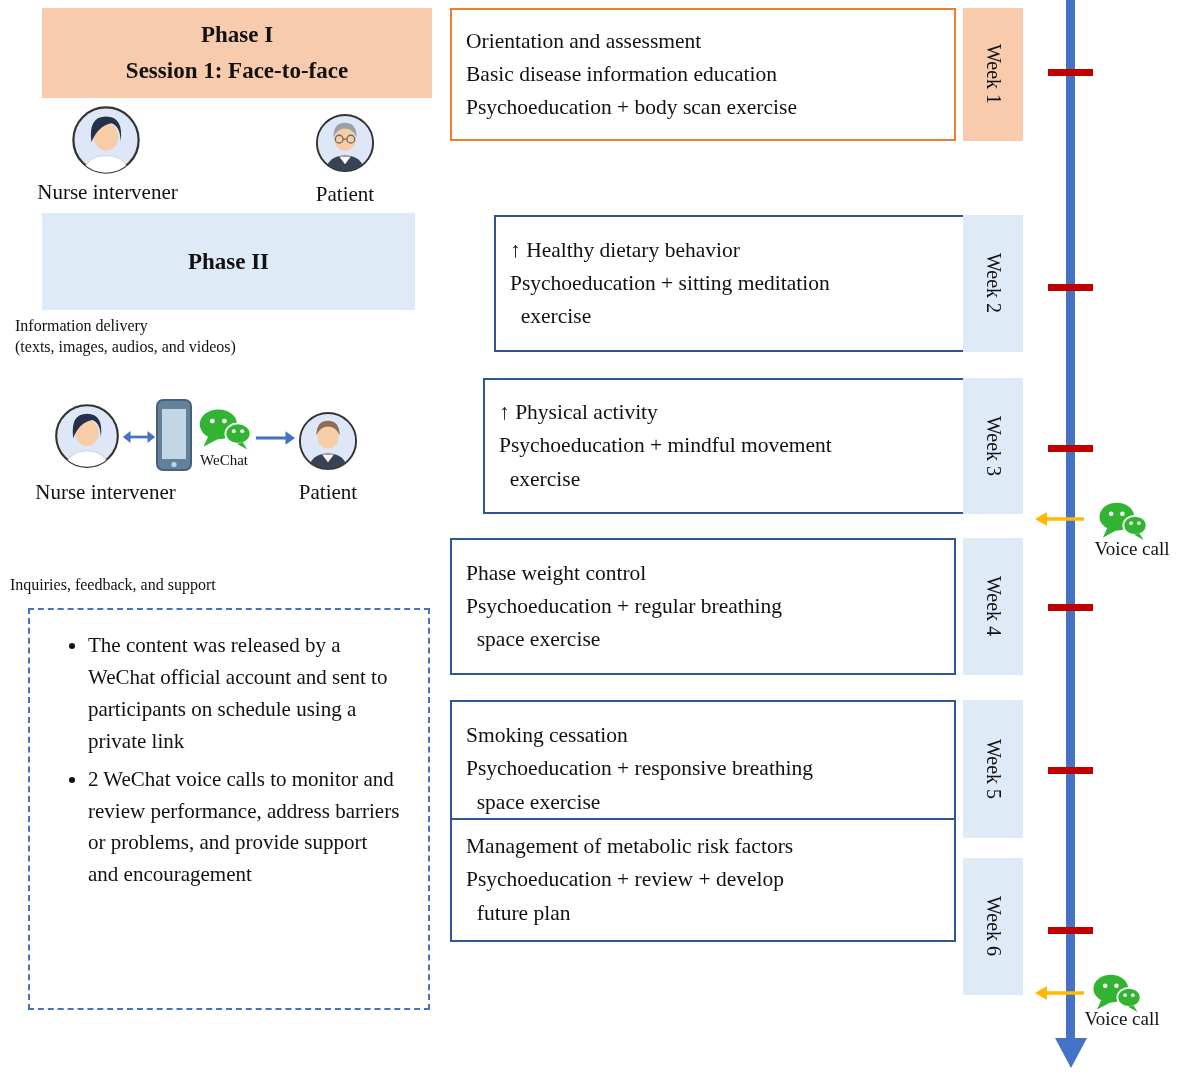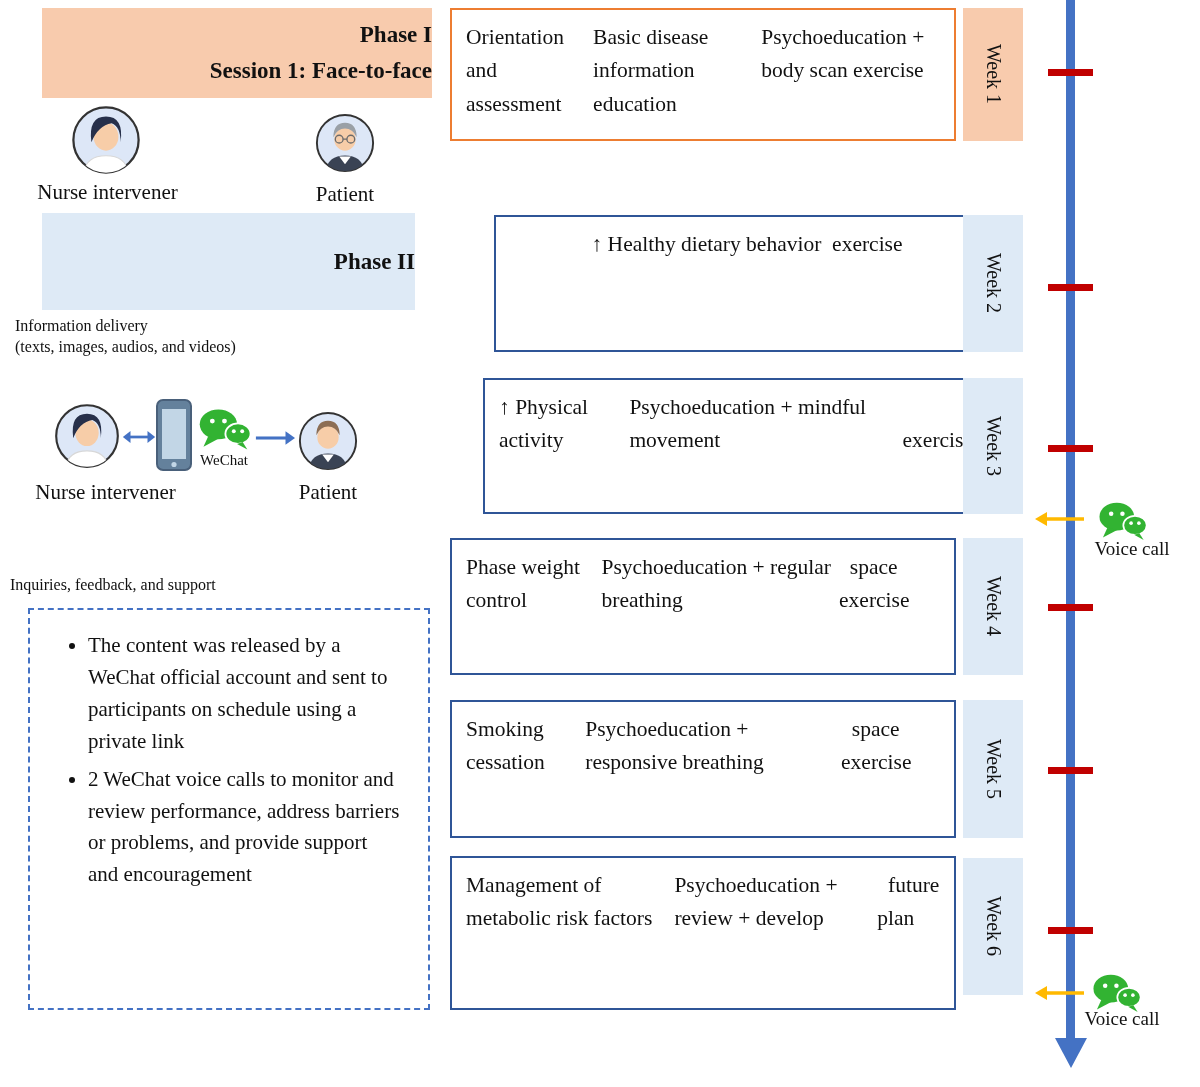--- a/index.html
+++ b/index.html
@@ -4,39 +4,39 @@
 <style>
   html,body{margin:0;padding:0;background:#fff;}
   #canvas{
     position:relative;width:1200px;height:1087px;background:#fff;overflow:hidden;
     font-family:"Liberation Serif","DejaVu Serif",serif;color:#111;
   }
   .abs{position:absolute;}
   
   .phase-header{
     text-align:center;font-weight:bold;font-size:23px;line-height:1.55;
-    display:flex;flex-direction:column;justify-content:center;align-items:flex-end;
+    display:flex;flex-direction:column;justify-content:center;
   }
   .phase1{background:#F8CBAD;}
   .phase2{background:#DEEAF6;}
   .avatar-label{font-size:21px;text-align:center;}
   .center-text{text-align:left;font-size:16px;line-height:1.3;}
   .small-label{font-size:15px;text-align:center;}
   .dashed-box{
     border:2px dashed #4472C4;box-sizing:border-box;
   }
   .dashed-box ul{margin:20px 0 0 0;padding:0 26px 0 58px;}
   .dashed-box li{
     font-size:21px;line-height:1.52;margin-bottom:6px;
     list-style-type:disc;
   }
   
   .session-box{
     left:450px;width:506px;background:#fff;box-sizing:border-box;
-    border:2px solid #2F5597;padding:11px 14px;display:flex;flex-direction:row;justify-content:center;
+    border:2px solid #2F5597;padding:11px 14px;display:flex;flex-direction:column;justify-content:center;
   }
   .session-box.orange{border-color:#ED7D31;}
   .session-line{font-size:21.5px;line-height:1.55;white-space:pre-wrap;}
   
   .week-label{
     left:963px;width:60px;background:#DEEAF6;display:flex;align-items:center;justify-content:center;
     writing-mode:vertical-rl;text-orientation:mixed;font-size:20px;
   }
   .week-label.orange{background:#F8CBAD;}
   
@@ -171,38 +171,39 @@
     </ul>
   </div>
 
   <div class="abs session-box orange" style="top:8px;height:133px;">
     <div class="session-line">Orientation and assessment</div>
     <div class="session-line">Basic disease information education</div>
     <div class="session-line">Psychoeducation + body scan exercise</div>
   </div>
   <div class="abs session-box" style="top:215px;height:137px;margin-left:44px;">
     <div class="session-line">↑ Healthy dietary behavior</div>
+    <div class="session-line">Psychoeducation + sitting meditation</div>
     <div class="session-line">  exercise</div>
   </div>
   <div class="abs session-box" style="top:378px;height:136px;margin-left:33px;">
     <div class="session-line">↑ Physical activity</div>
     <div class="session-line">Psychoeducation + mindful movement</div>
     <div class="session-line">  exercise</div>
   </div>
   <div class="abs session-box" style="top:538px;height:137px;">
     <div class="session-line">Phase weight control</div>
     <div class="session-line">Psychoeducation + regular breathing</div>
     <div class="session-line">  space exercise</div>
   </div>
   <div class="abs session-box" style="top:700px;height:138px;">
     <div class="session-line">Smoking cessation</div>
     <div class="session-line">Psychoeducation + responsive breathing</div>
     <div class="session-line">  space exercise</div>
   </div>
-  <div class="abs session-box" style="top:856px;height:154px;gap:12px;">
+  <div class="abs session-box" style="top:818px;height:124px;">
     <div class="session-line">Management of metabolic risk factors</div>
     <div class="session-line">Psychoeducation + review + develop</div>
     <div class="session-line">  future plan</div>
   </div>
 
   <div class="abs week-label orange" style="top:8px;height:133px;">Week 1</div>
   <div class="abs week-label" style="top:215px;height:137px;">Week 2</div>
   <div class="abs week-label" style="top:378px;height:136px;">Week 3</div>
   <div class="abs week-label" style="top:538px;height:137px;">Week 4</div>
   <div class="abs week-label" style="top:700px;height:138px;">Week 5</div>

